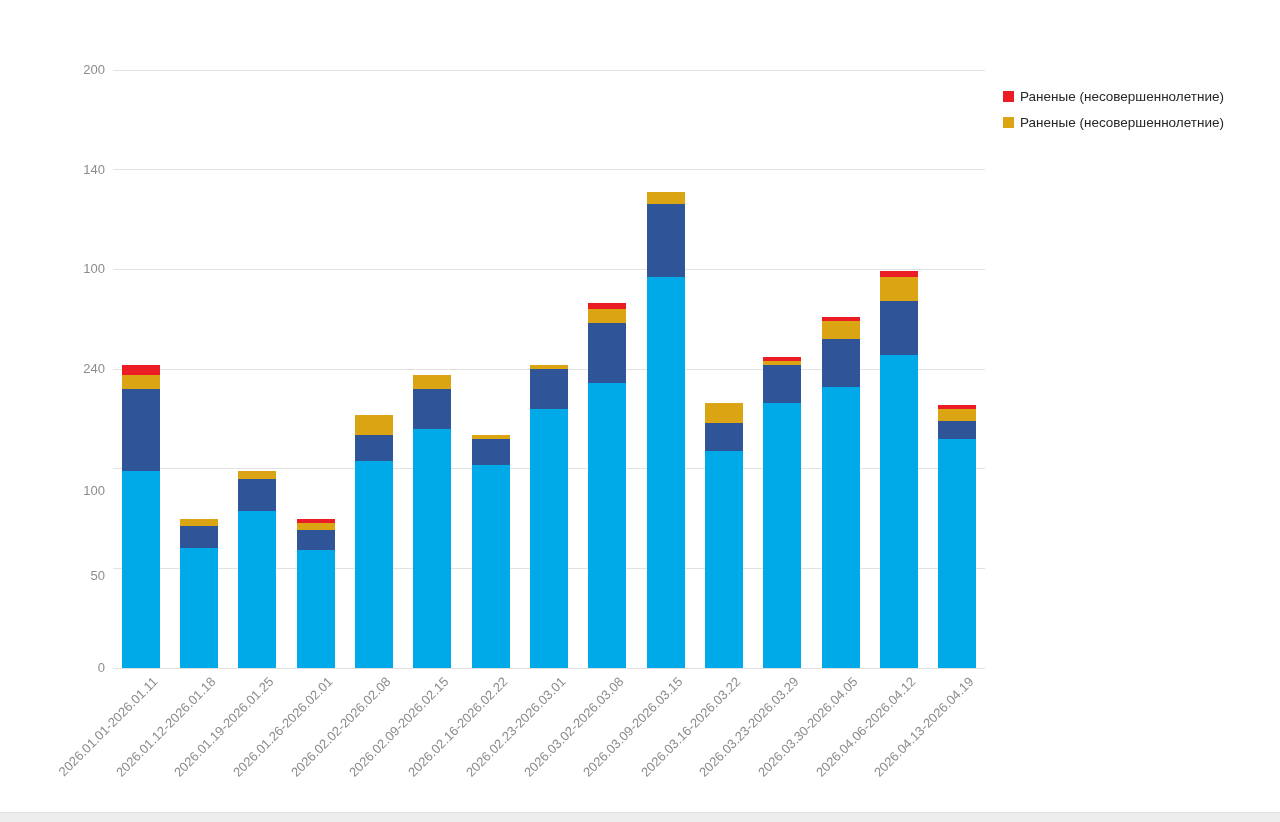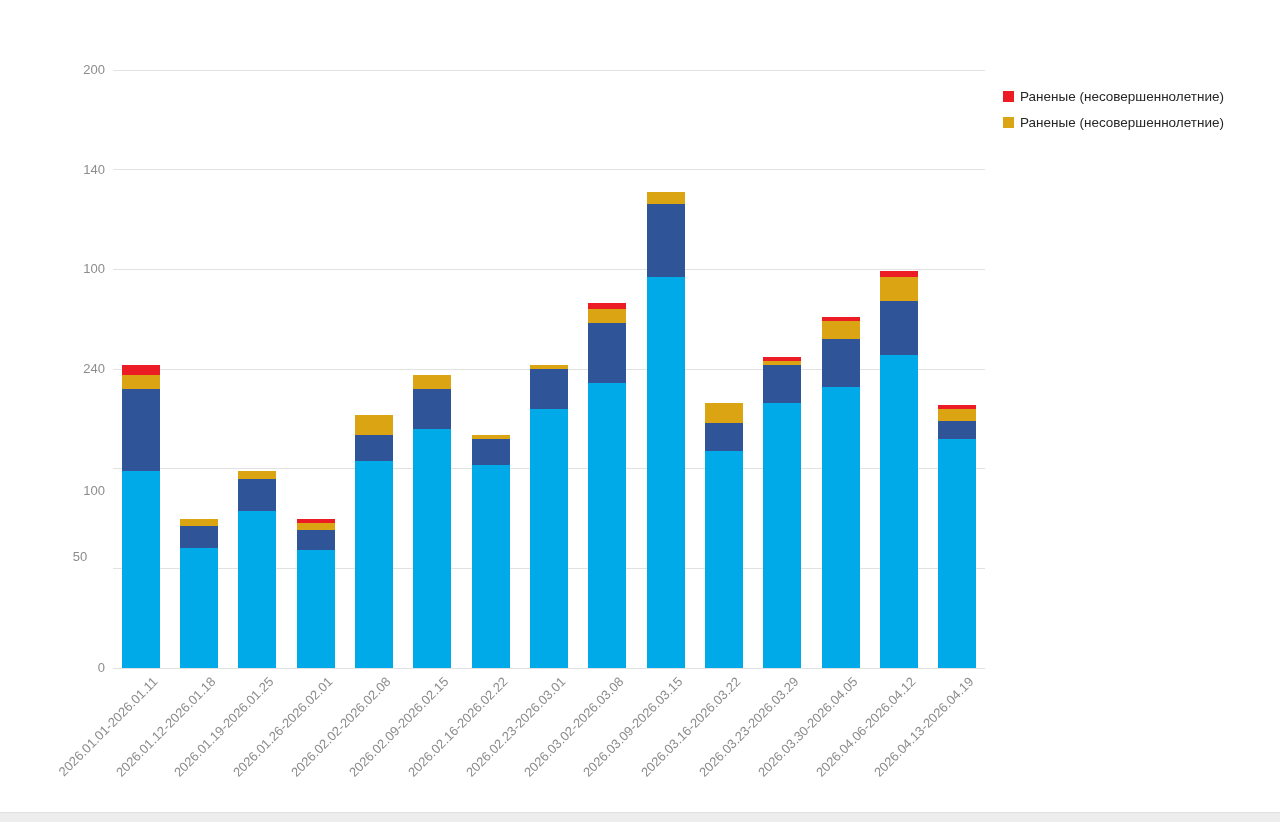--- a/index.html
+++ b/index.html
@@ -55,21 +55,21 @@
   }
 </style>
 </head>
 <body>
 
 <div id="canvas">
   <div id="plot">
       <div class="gridline" style="top: 597.5px;"></div>
       <div class="ytick" style="left: -58px; top: 590px;">0</div>
       <div class="gridline" style="top: 497.833px;"></div>
-      <div class="ytick" style="left: -58px; top: 479px; text-align: center;">50</div>
+      <div class="ytick" style="left: -58px; top: 498px;">50</div>
       <div class="gridline" style="top: 398.167px;"></div>
       <div class="ytick" style="left: -58px; top: 413px;">100</div>
       <div class="gridline" style="top: 298.5px;"></div>
       <div class="ytick" style="left: -58px; top: 291px;">240</div>
       <div class="gridline" style="top: 198.833px;"></div>
       <div class="ytick" style="left: -58px; top: 191.333px;">100</div>
       <div class="gridline" style="top: 99.1667px;"></div>
       <div class="ytick" style="left: -58px; top: 91.6667px;">140</div>
       <div class="gridline" style="top: -0.5px;"></div>
       <div class="ytick" style="left: -58px; top: -8px;">200</div>

